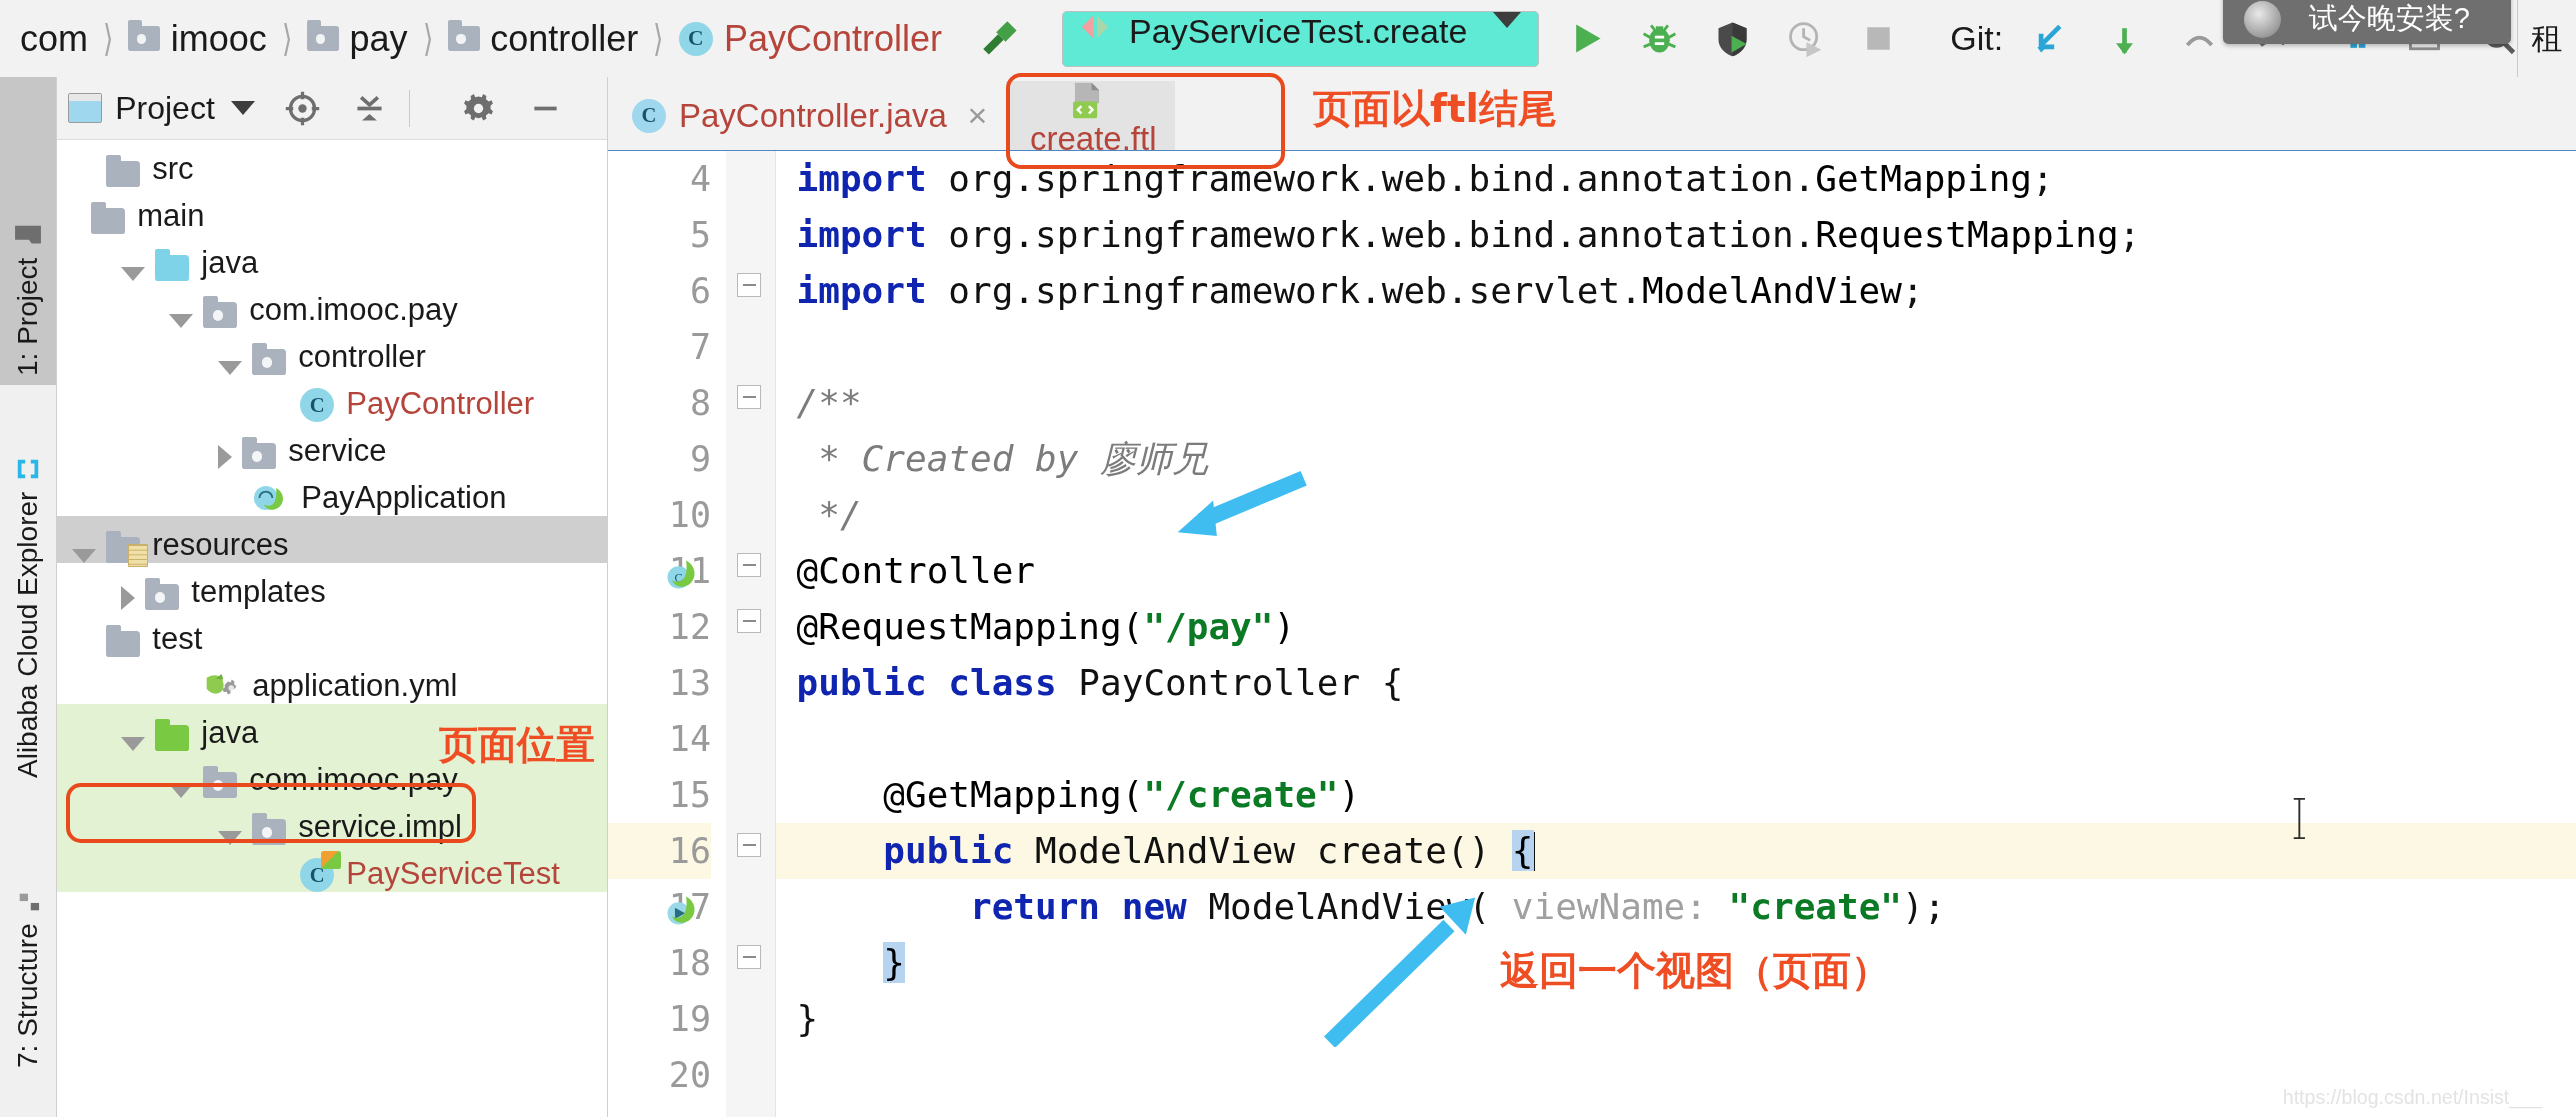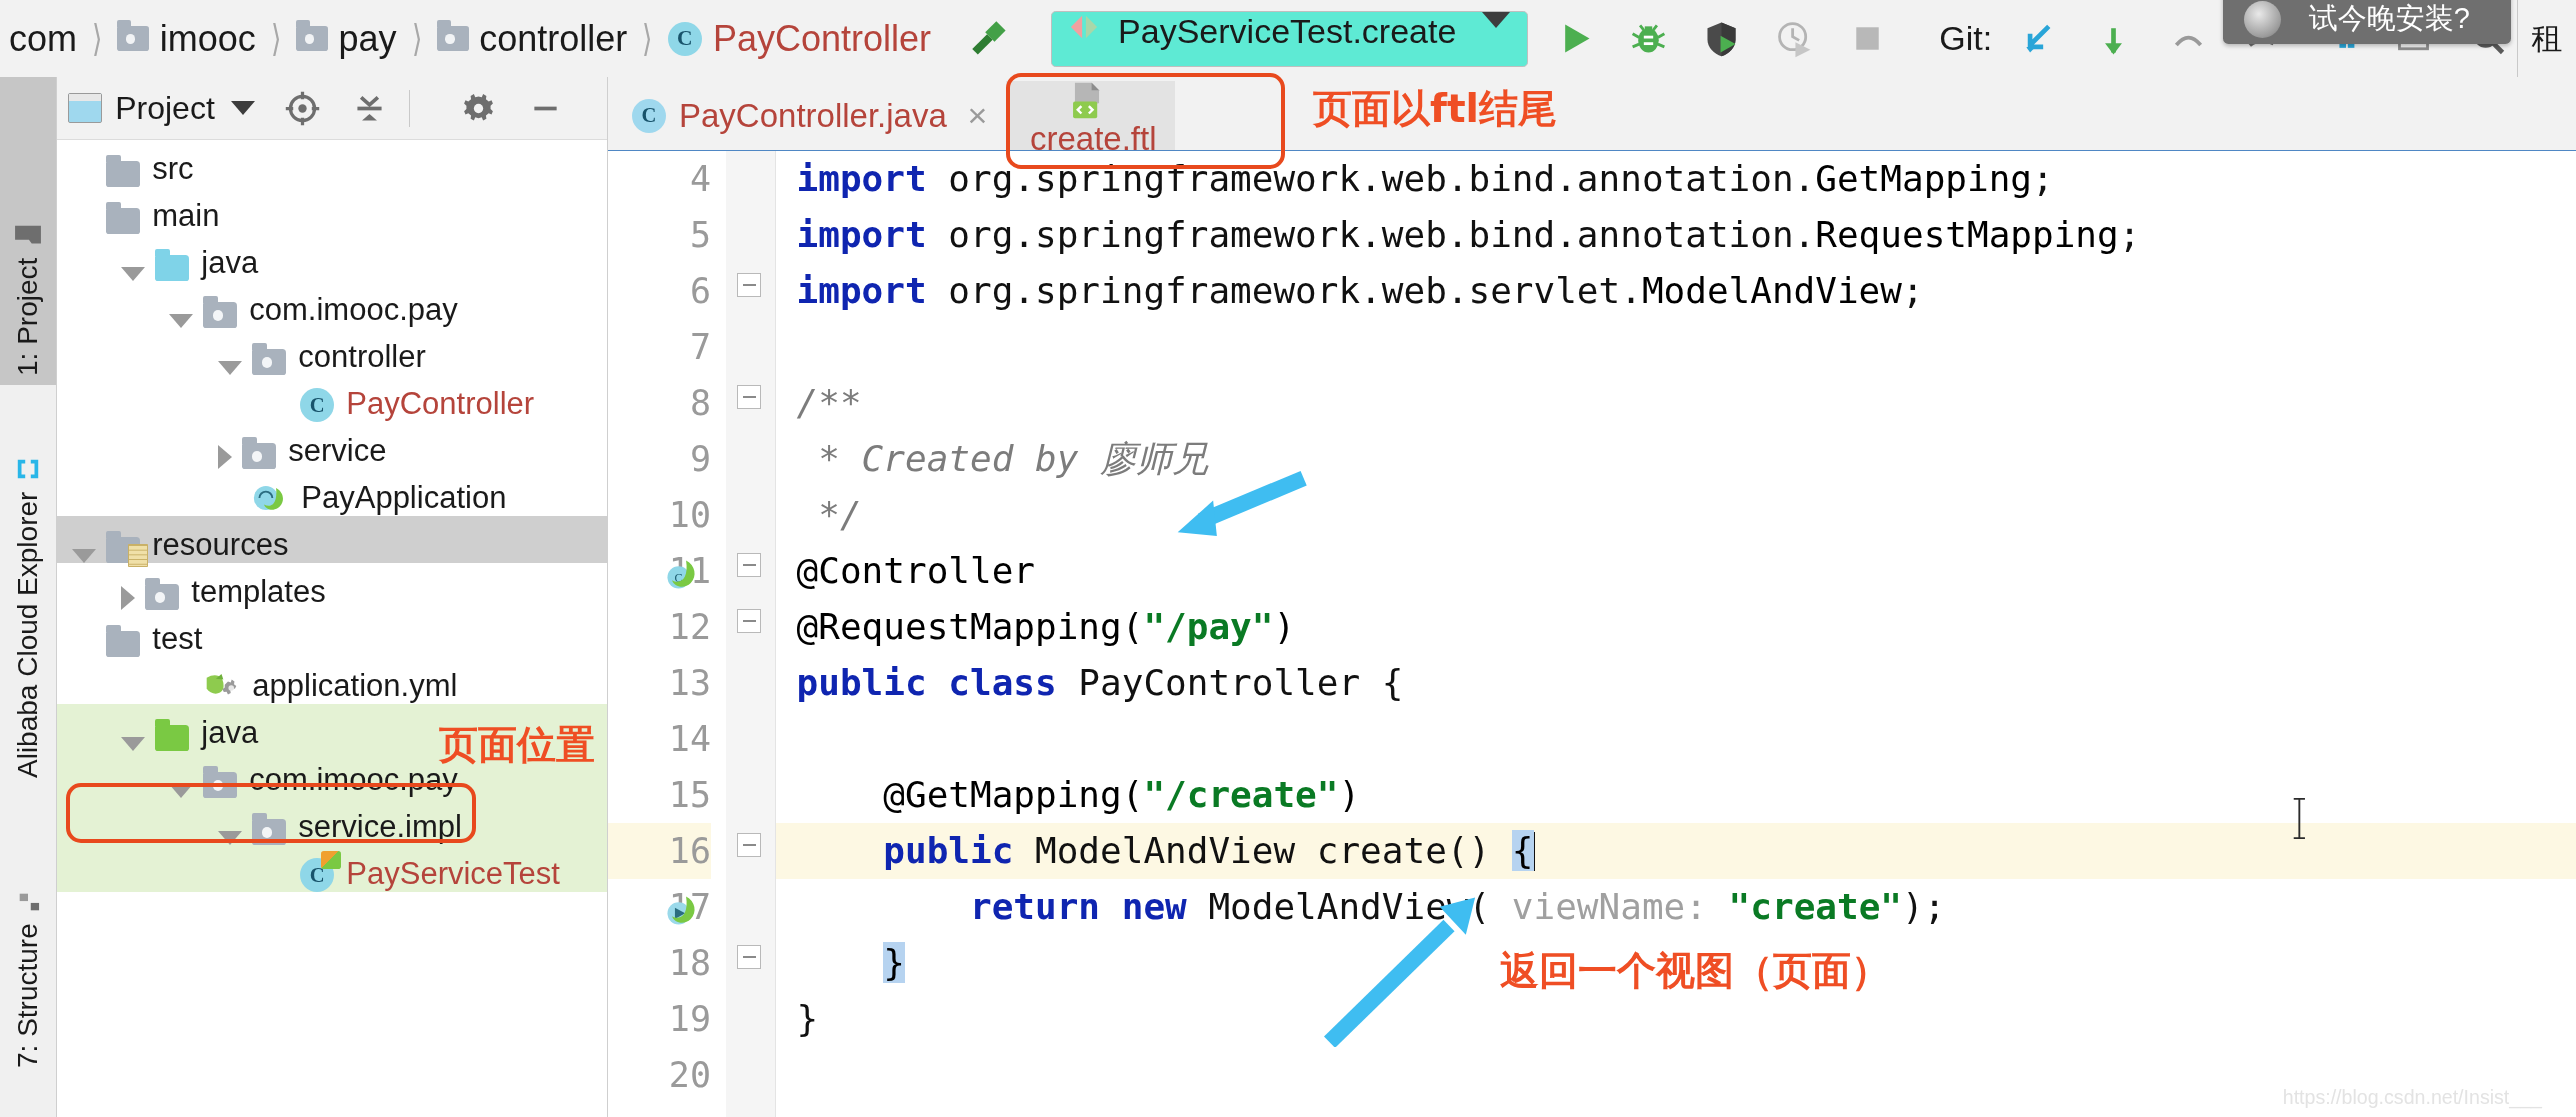--- a/index.html
+++ b/index.html
@@ -11,21 +11,21 @@
   }
   .app{position:relative;width:2576px;height:1118px;}
 
   
   .topbar{
     position:absolute;left:0;top:0;width:2576px;height:77px;
     background:#f2f2f2;
     border-bottom:0.9px solid #d4d4d4;
     display:flex;align-items:center;
   }
-  .crumbs{display:flex;align-items:center;height:77px;padding-left:9px;}
+  .crumbs{display:flex;align-items:center;height:77px;padding-left:20px;}
   .crumb{display:flex;align-items:center;font-size:36px;color:#1a1a1a;white-space:nowrap;}
   .crumb.file{color:#b5443b;}
   .crumb-sep{
     color:#a8a8a8;font-size:37px;margin:0 13px;
     transform:scaleX(.72);display:inline-block;
   }
   .ico-folder{
     width:32px;height:25px;margin-right:10.3px;position:relative;flex:none;
     background:#a9b2bd;border-radius:1.9px 2.8px 2.8px 2.8px;
   }
@@ -459,21 +459,21 @@
           </svg>
       </span>
     </div>
 
     <div class="tree-body" id="tree-body">
         <div class="row" style="padding-left: 15px;">
           <span class="arrow none"></span>
           <span class="tf plain"></span>
           <span class="fname">src</span>
         </div>
-        <div class="row" style="padding-left: 15px;">
+        <div class="row" style="">
           <span class="arrow none"></span>
           <span class="tf plain"></span>
           <span class="fname">main</span>
         </div>
         <div class="row" style="padding-left: 64px;">
           <span class="arrow down"></span>
           <span class="tf src"></span>
           <span class="fname">java</span>
         </div>
         <div class="row" style="padding-left: 112px;">

